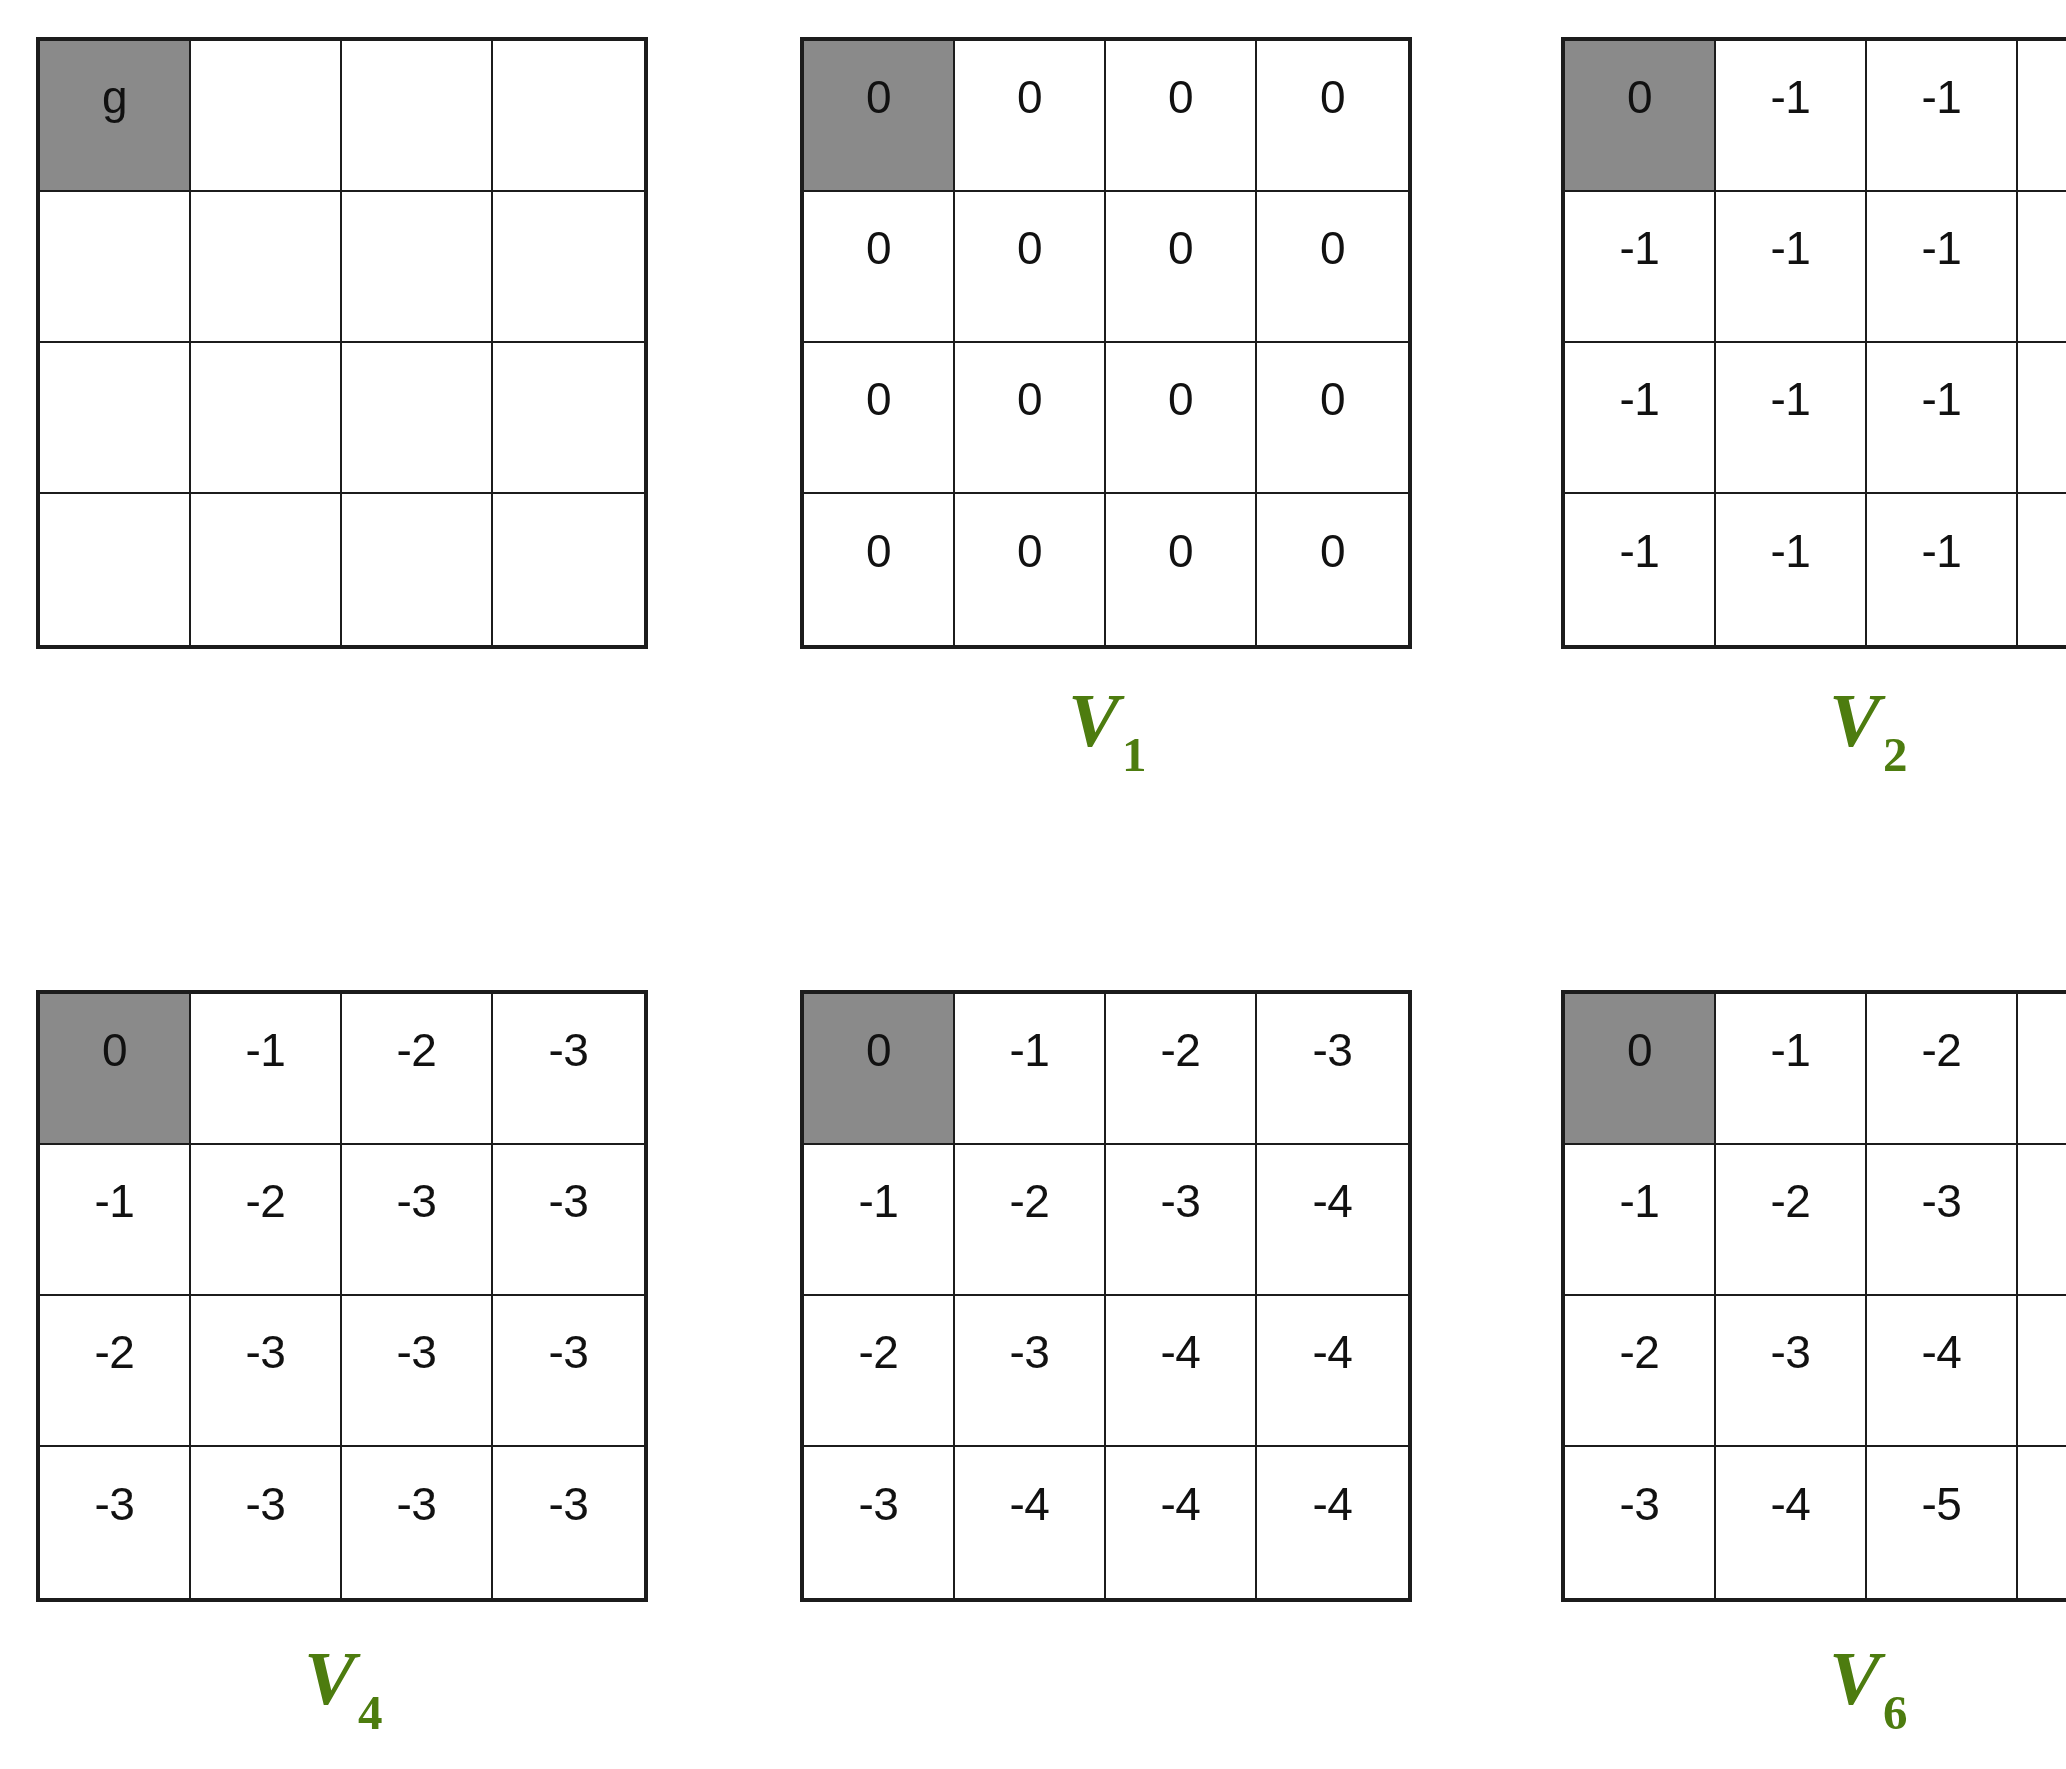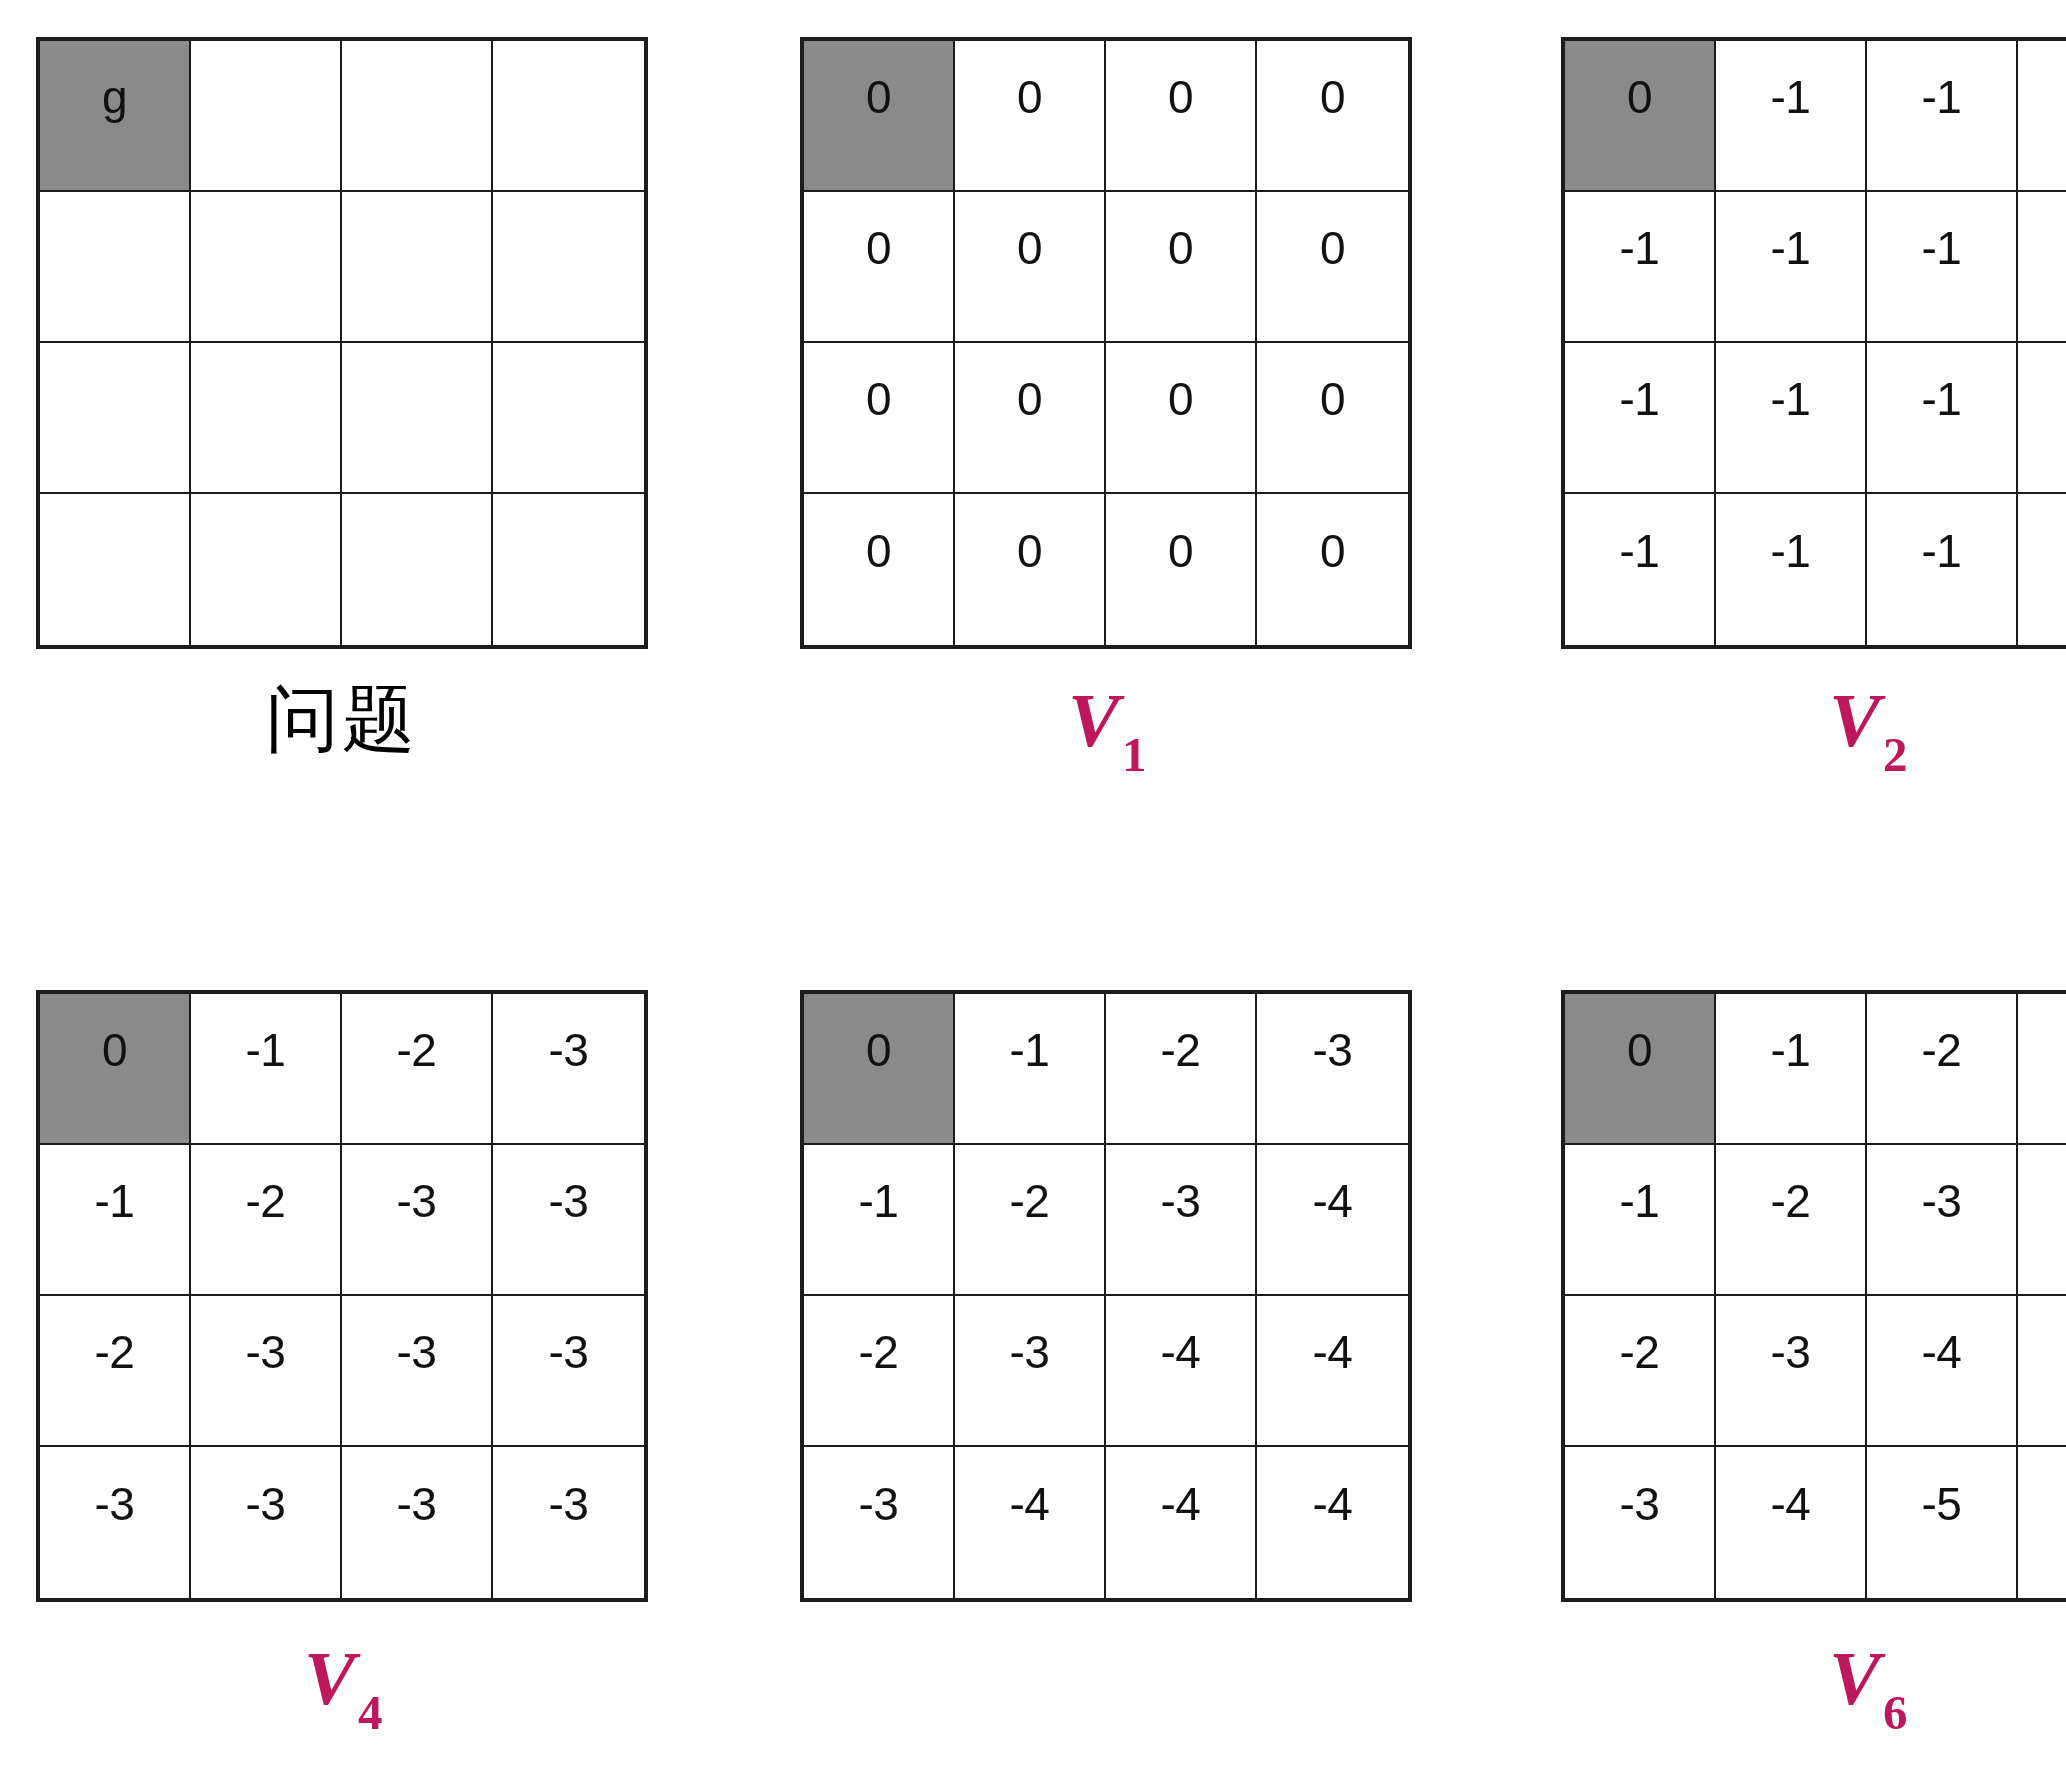--- a/index.html
+++ b/index.html
@@ -86,21 +86,21 @@
     text-align: center;
     line-height: 1;
   }
   .row-1 .caption { top: 650px; }
 
   .cap-math {
     font-family: "Liberation Serif", "DejaVu Serif", serif;
     font-size: 77px;
     font-weight: bold;
     font-style: italic;
-    color: #be185d;
+    color: #4d7c0f;
     white-space: nowrap;
   }
   .cap-math .sub {
     font-size: 49px;
     font-style: normal;
     font-weight: bold;
     vertical-align: sub;
     position: relative;
     top: 9px;
     left: 2.5px;
@@ -162,21 +162,20 @@
         <div class="cell r3">
           <span></span>
         </div>
         <div class="cell r3">
           <span></span>
         </div>
         <div class="cell c3 r3">
           <span></span>
         </div>
       </div>
-      <div class="caption"><span class="cap-cjk">问题</span></div>
     </div>
     <div class="panel col-1 row-0">
       <div class="grid">
         <div class="cell shaded">
           <span>0</span>
         </div>
         <div class="cell">
           <span>0</span>
         </div>
         <div class="cell">

